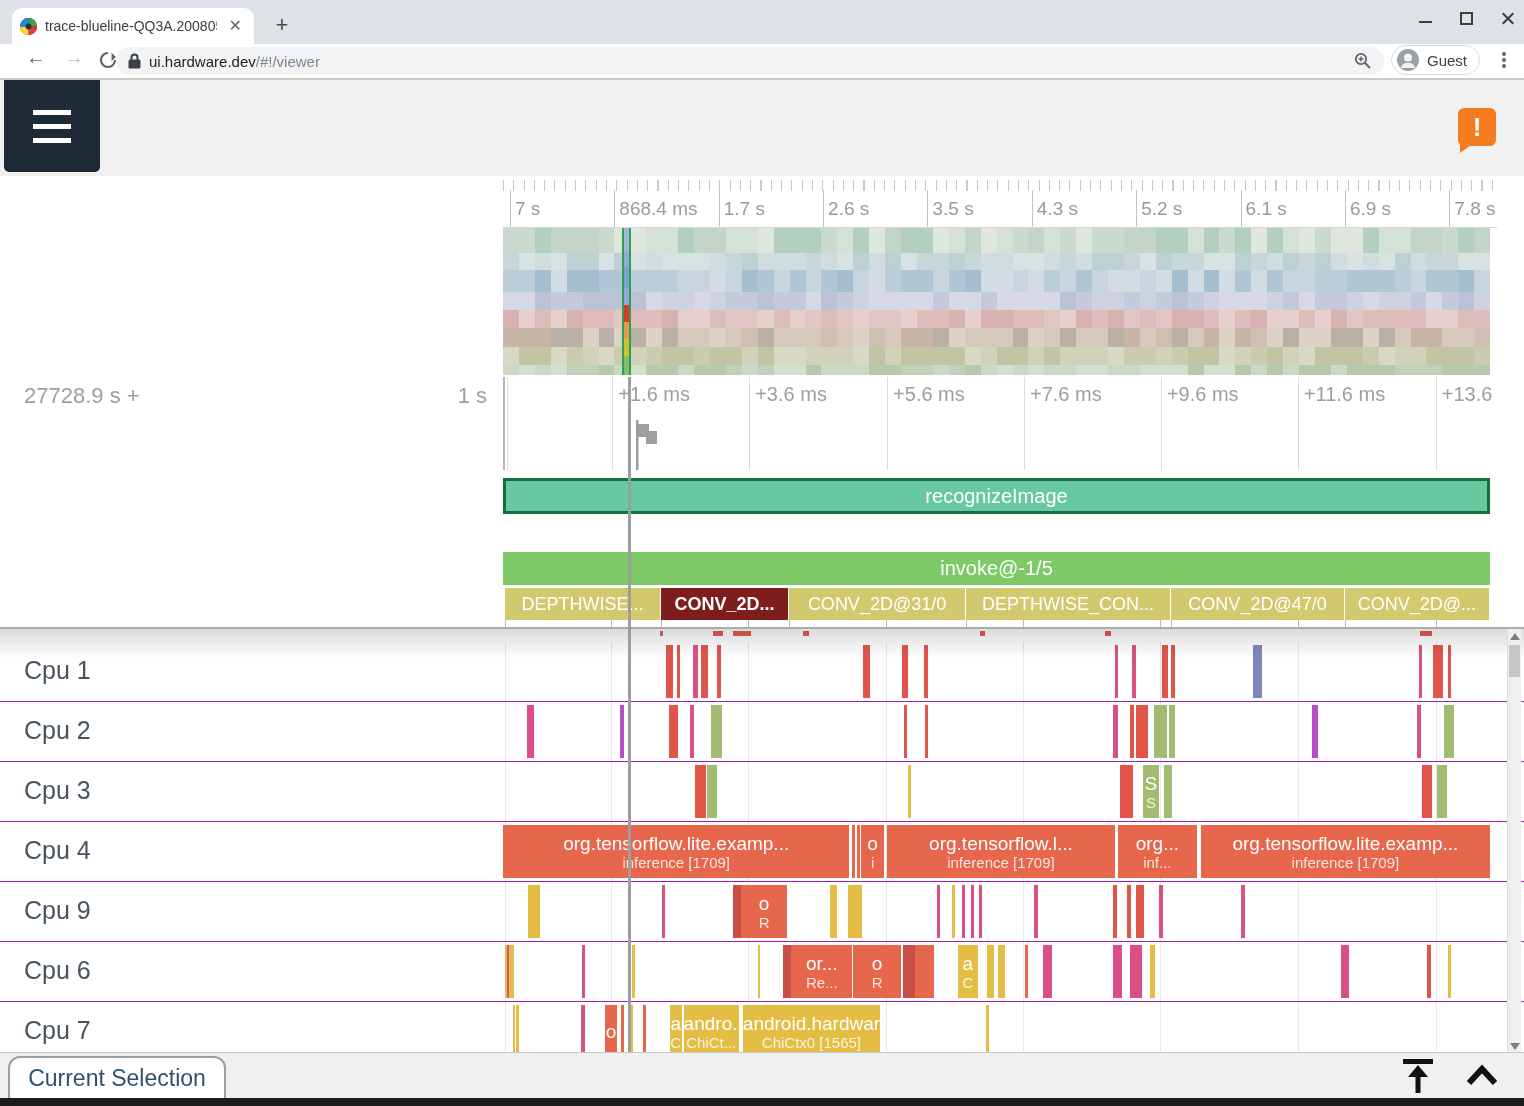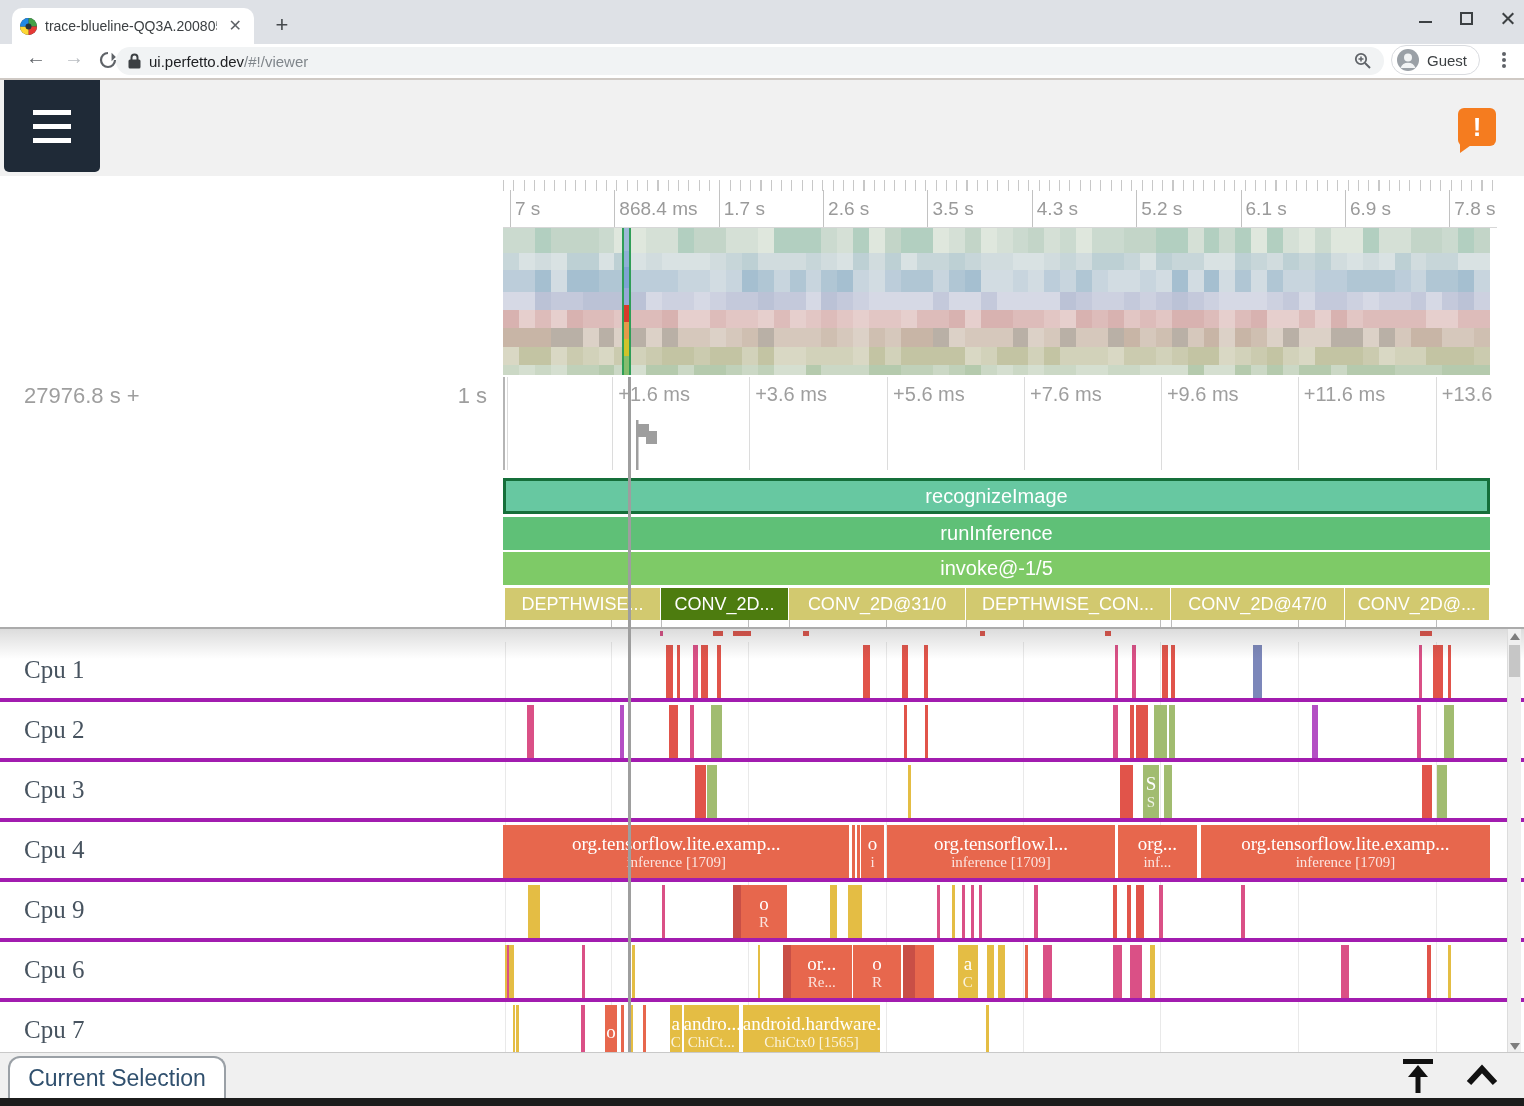--- a/index.html
+++ b/index.html
@@ -93,21 +93,21 @@
   .tickstrip{position:absolute;left:0;bottom:0;width:100%;height:7px;}
   .tickstrip b{position:absolute;top:0;width:1px;height:7px;background:#bdbdbd;}
 
   
   #cpuarea{position:absolute;left:0;top:547px;width:1524px;height:425px;background:#fff;
     border-top:2px solid #ababab;overflow:hidden;}
   #cpu-shadow{position:absolute;left:0;top:0;width:100%;height:30px;z-index:30;pointer-events:none;
     background:linear-gradient(rgba(60,60,60,.18),rgba(60,60,60,0));}
   #marksrow{position:absolute;left:503px;top:1px;width:987px;height:8px;}
   #marksrow b{position:absolute;top:1px;height:5px;}
-  .cpu-row{position:absolute;left:0;width:1524px;height:60px;border-bottom:4px solid #a21caf;font-family:Liberation Serif, serif;}
+  .cpu-row{position:absolute;left:0;width:1524px;height:60px;border-bottom:1px solid #a21caf;}
   .cpu-label{position:absolute;left:24px;top:14px;font-size:25px;color:#47535f;}
   .cpu-lane{position:absolute;left:503px;top:0;width:987px;height:100%;}
   .cslice{position:absolute;top:3px;height:53px;overflow:hidden;cursor:pointer;
     display:flex;flex-direction:column;justify-content:center;text-align:center;}
   .cslice .t1{color:#fff;font-size:19px;line-height:21px;white-space:nowrap;}
   .cslice .t2{color:rgba(255,255,255,.82);font-size:15px;line-height:17px;white-space:nowrap;}
 
   
   #sel-line{position:absolute;left:628px;top:297px;width:3px;height:675px;background:#9e9e9e;z-index:40;}
   #flag{position:absolute;left:634px;top:340px;z-index:41;}
@@ -161,21 +161,21 @@
     <span class="navic" style="left:64px;color:#b9bdc1;">→</span>
     <svg class="abs" style="left:98px;top:6px;" width="20" height="20" viewBox="0 0 20 20">
       <path d="M10 3 A7 7 0 1 0 17 10" fill="none" stroke="#5f6368" stroke-width="2.2"></path>
       <path d="M17 3 L17 9 L11 9 Z" fill="#5f6368" transform="rotate(-45 15 7)"></path>
     </svg>
     <div class="url-pill">
       <svg width="13" height="16" viewBox="0 0 13 16">
         <rect x="0.5" y="6.5" width="12" height="9" rx="1.5" fill="#3c4043"></rect>
         <path d="M3.5 7 V4.5 a3 3 0 0 1 6 0 V7" fill="none" stroke="#3c4043" stroke-width="2"></path>
       </svg>
-      <span class="url-text"><span>ui.perfetto.dev</span><span class="path">/#!/viewer</span></span>
+      <span class="url-text"><span>ui.hardware.dev</span><span class="path">/#!/viewer</span></span>
       <svg class="zoom-ic" width="18" height="18" viewBox="0 0 18 18">
         <circle cx="7" cy="7" r="5.2" fill="none" stroke="#5f6368" stroke-width="1.8"></circle>
         <line x1="11" y1="11" x2="16" y2="16" stroke="#5f6368" stroke-width="2"></line>
         <line x1="4.5" y1="7" x2="9.5" y2="7" stroke="#5f6368" stroke-width="1.5"></line>
         <line x1="7" y1="4.5" x2="7" y2="9.5" stroke="#5f6368" stroke-width="1.5"></line>
       </svg>
     </div>
     <div class="guest-pill">
       <svg width="24" height="24" viewBox="0 0 24 24">
         <circle cx="12" cy="12" r="11" fill="#9aa0a6"></circle>
@@ -747,21 +747,21 @@
           <i style="height: 18px; background: rgb(150, 167, 216);"></i>
           <i style="height: 18px; background: rgb(217, 58, 43);"></i>
           <i style="height: 19px; background: rgb(229, 154, 73);"></i>
           <i style="height: 18px; background: rgb(207, 195, 43);"></i>
           <i style="height: 20px; background: rgb(134, 189, 109);"></i>
         </div>
       </div>
 
     <div id="markers">
       <div class="panel">
-        <span class="mk-base">27976.8 s +</span>
+        <span class="mk-base">27728.9 s +</span>
         <span class="mk-unit">1 s</span>
       </div>
       <div class="lane" id="marker-lane">
           <div class="gline" style="left: 0.2%;"></div>
           <div class="gline" style="left: 10.9%;"></div>
           <div class="gline" style="left: 24.8%;"></div>
           <div class="gline" style="left: 38.8%;"></div>
           <div class="gline" style="left: 52.7%;"></div>
           <div class="gline" style="left: 66.6%;"></div>
           <div class="gline" style="left: 80.5%;"></div>
@@ -772,25 +772,24 @@
           <span class="mk-off" style="left: 53.3%;">+7.6 ms</span>
           <span class="mk-off" style="left: 67.2%;">+9.6 ms</span>
           <span class="mk-off" style="left: 81.1%;">+11.6 ms</span>
           <span class="mk-off" style="left: 95.1%;">+13.6</span>
         </div>
     </div>
 
     <div id="pinned">
       <div class="lane" id="pinned-lane">
           <div class="dslice" style="top: 8px; height: 36px; background: rgb(103, 200, 161); line-height: 30px; border: 3px solid rgb(21, 111, 58);">recognizeImage</div>
-          <div class="dslice" style="top: 47px; height: 33px; background: rgb(95, 192, 119); line-height: 33px;">runInference</div>
           <div class="dslice" style="top: 82px; height: 33px; background: rgb(126, 202, 103); line-height: 33px;">invoke@-1/5</div>
           <div class="ops">
             <div class="op" style="left: 0.2%; width: 15.8%; background: rgb(210, 201, 111);">DEPTHWISE...</div>
-            <div class="op" style="left: 16%; width: 13%; background: #4d7c0f;">CONV_2D...</div>
+            <div class="op" style="left: 16%; width: 13%; background: #7f1d1d; font-weight: bold;">CONV_2D...</div>
             <div class="op" style="left: 29%; width: 17.9%; background: rgb(210, 201, 111);">CONV_2D@31/0</div>
             <div class="op" style="left: 46.9%; width: 20.8%; background: rgb(210, 201, 111);">DEPTHWISE_CON...</div>
             <div class="op" style="left: 67.7%; width: 17.6%; background: rgb(210, 201, 111);">CONV_2D@47/0</div>
             <div class="op" style="left: 85.3%; width: 14.7%; background: rgb(210, 201, 111);">CONV_2D@...</div>
           </div>
           <div class="tickstrip">
             <b style="left: 0.2%;"></b>
             <b style="left: 10.9%;"></b>
             <b style="left: 24.8%;"></b>
             <b style="left: 38.8%;"></b>

